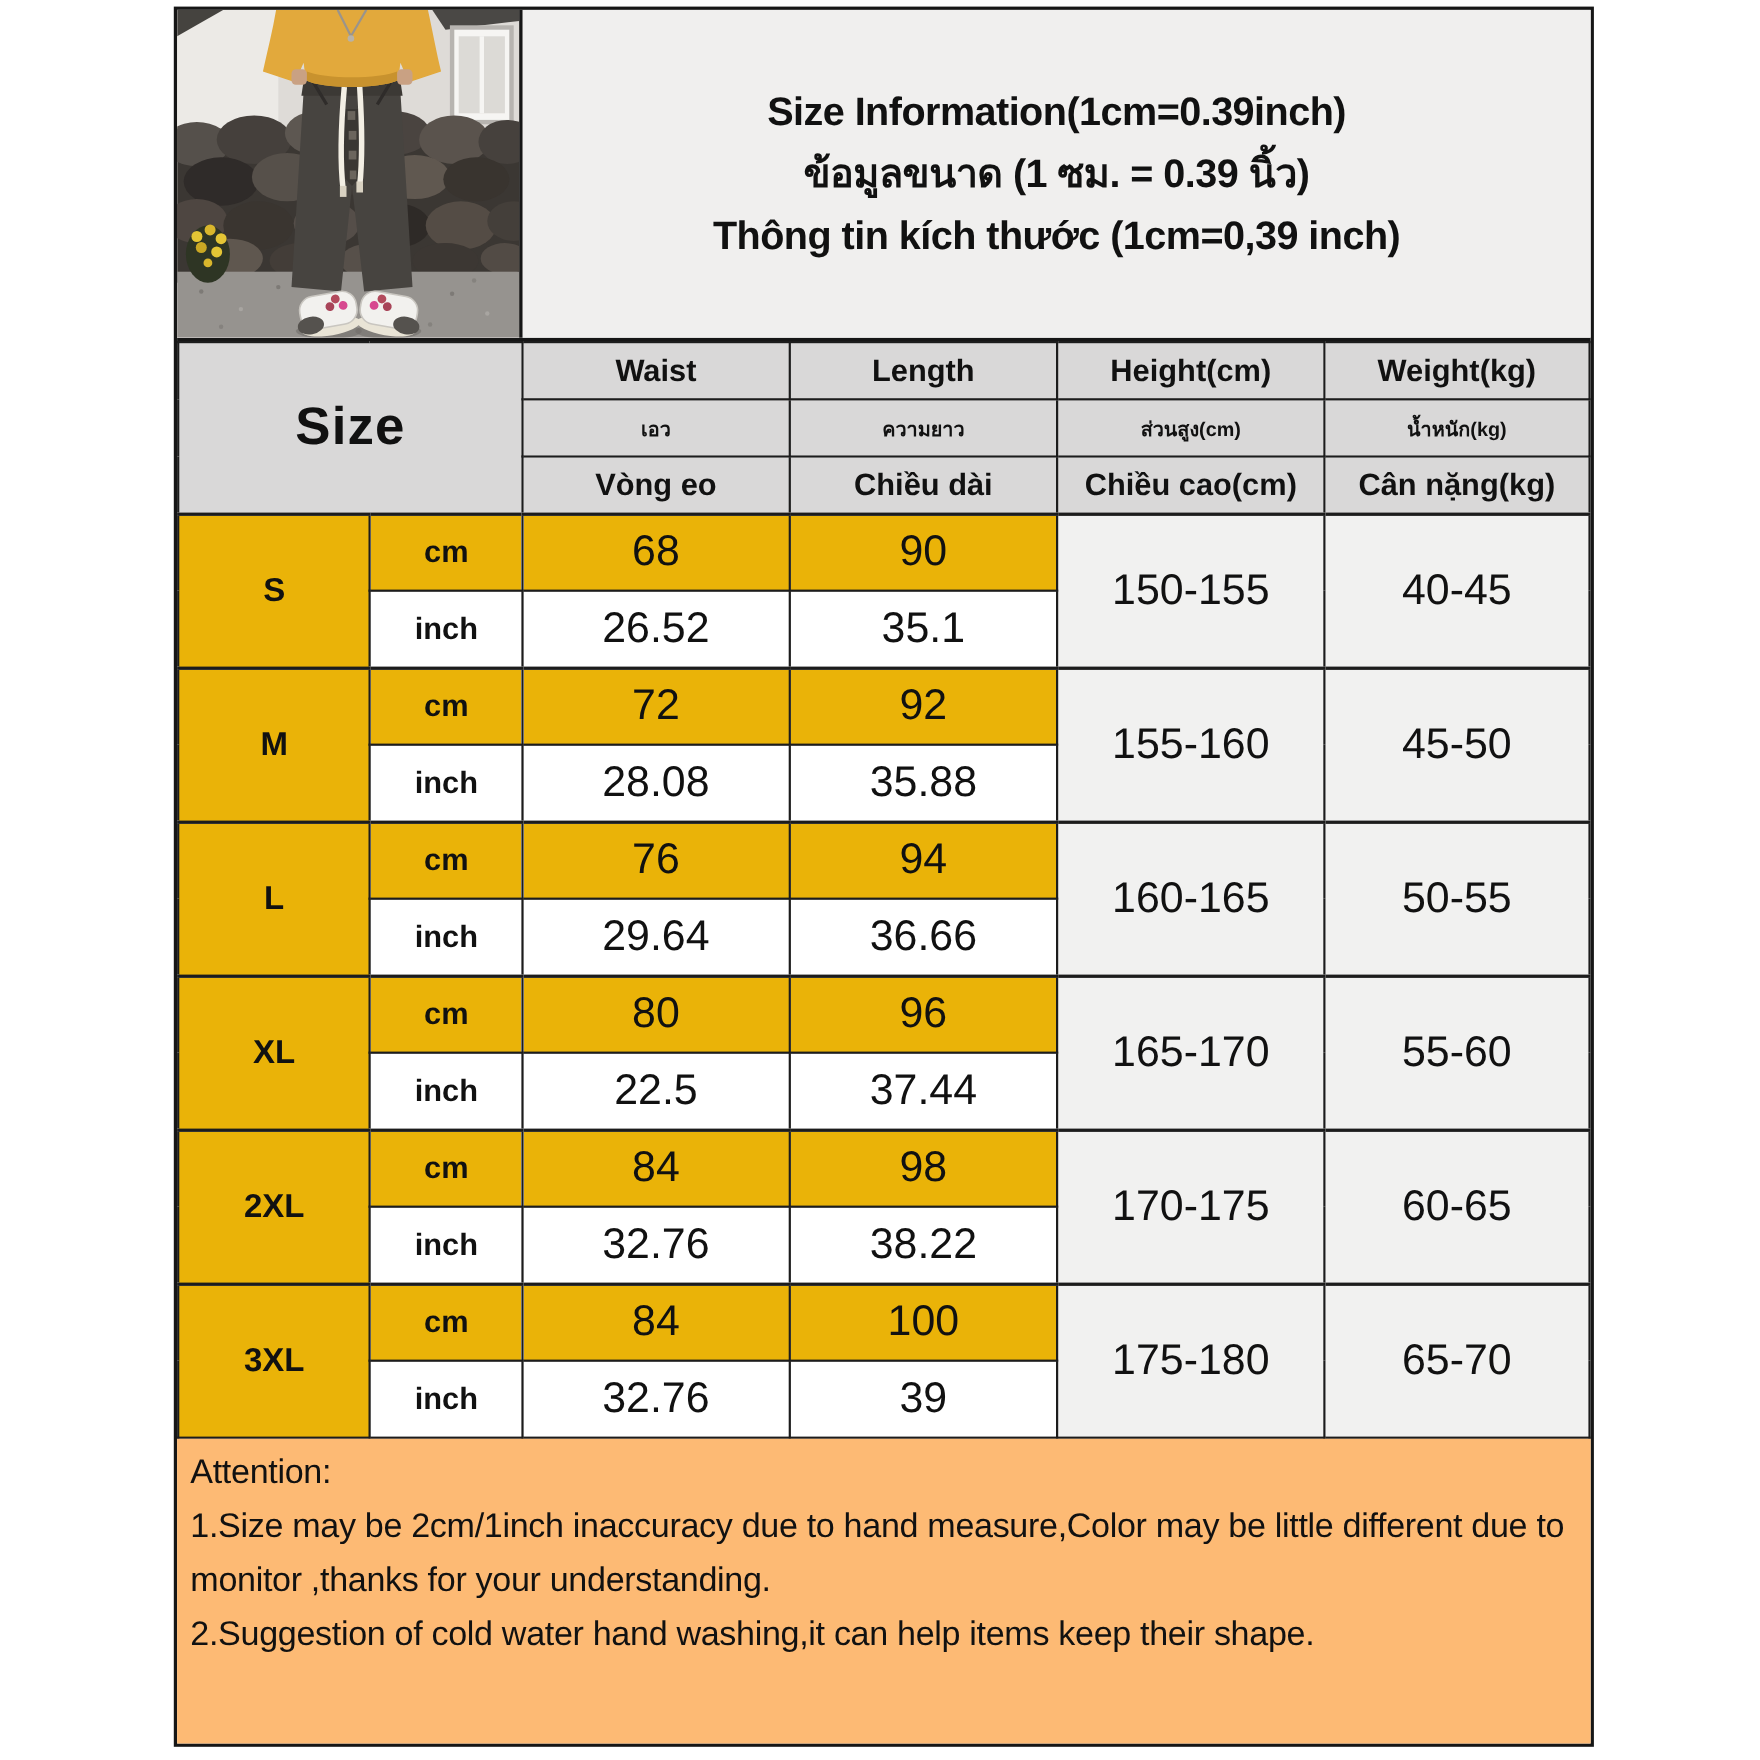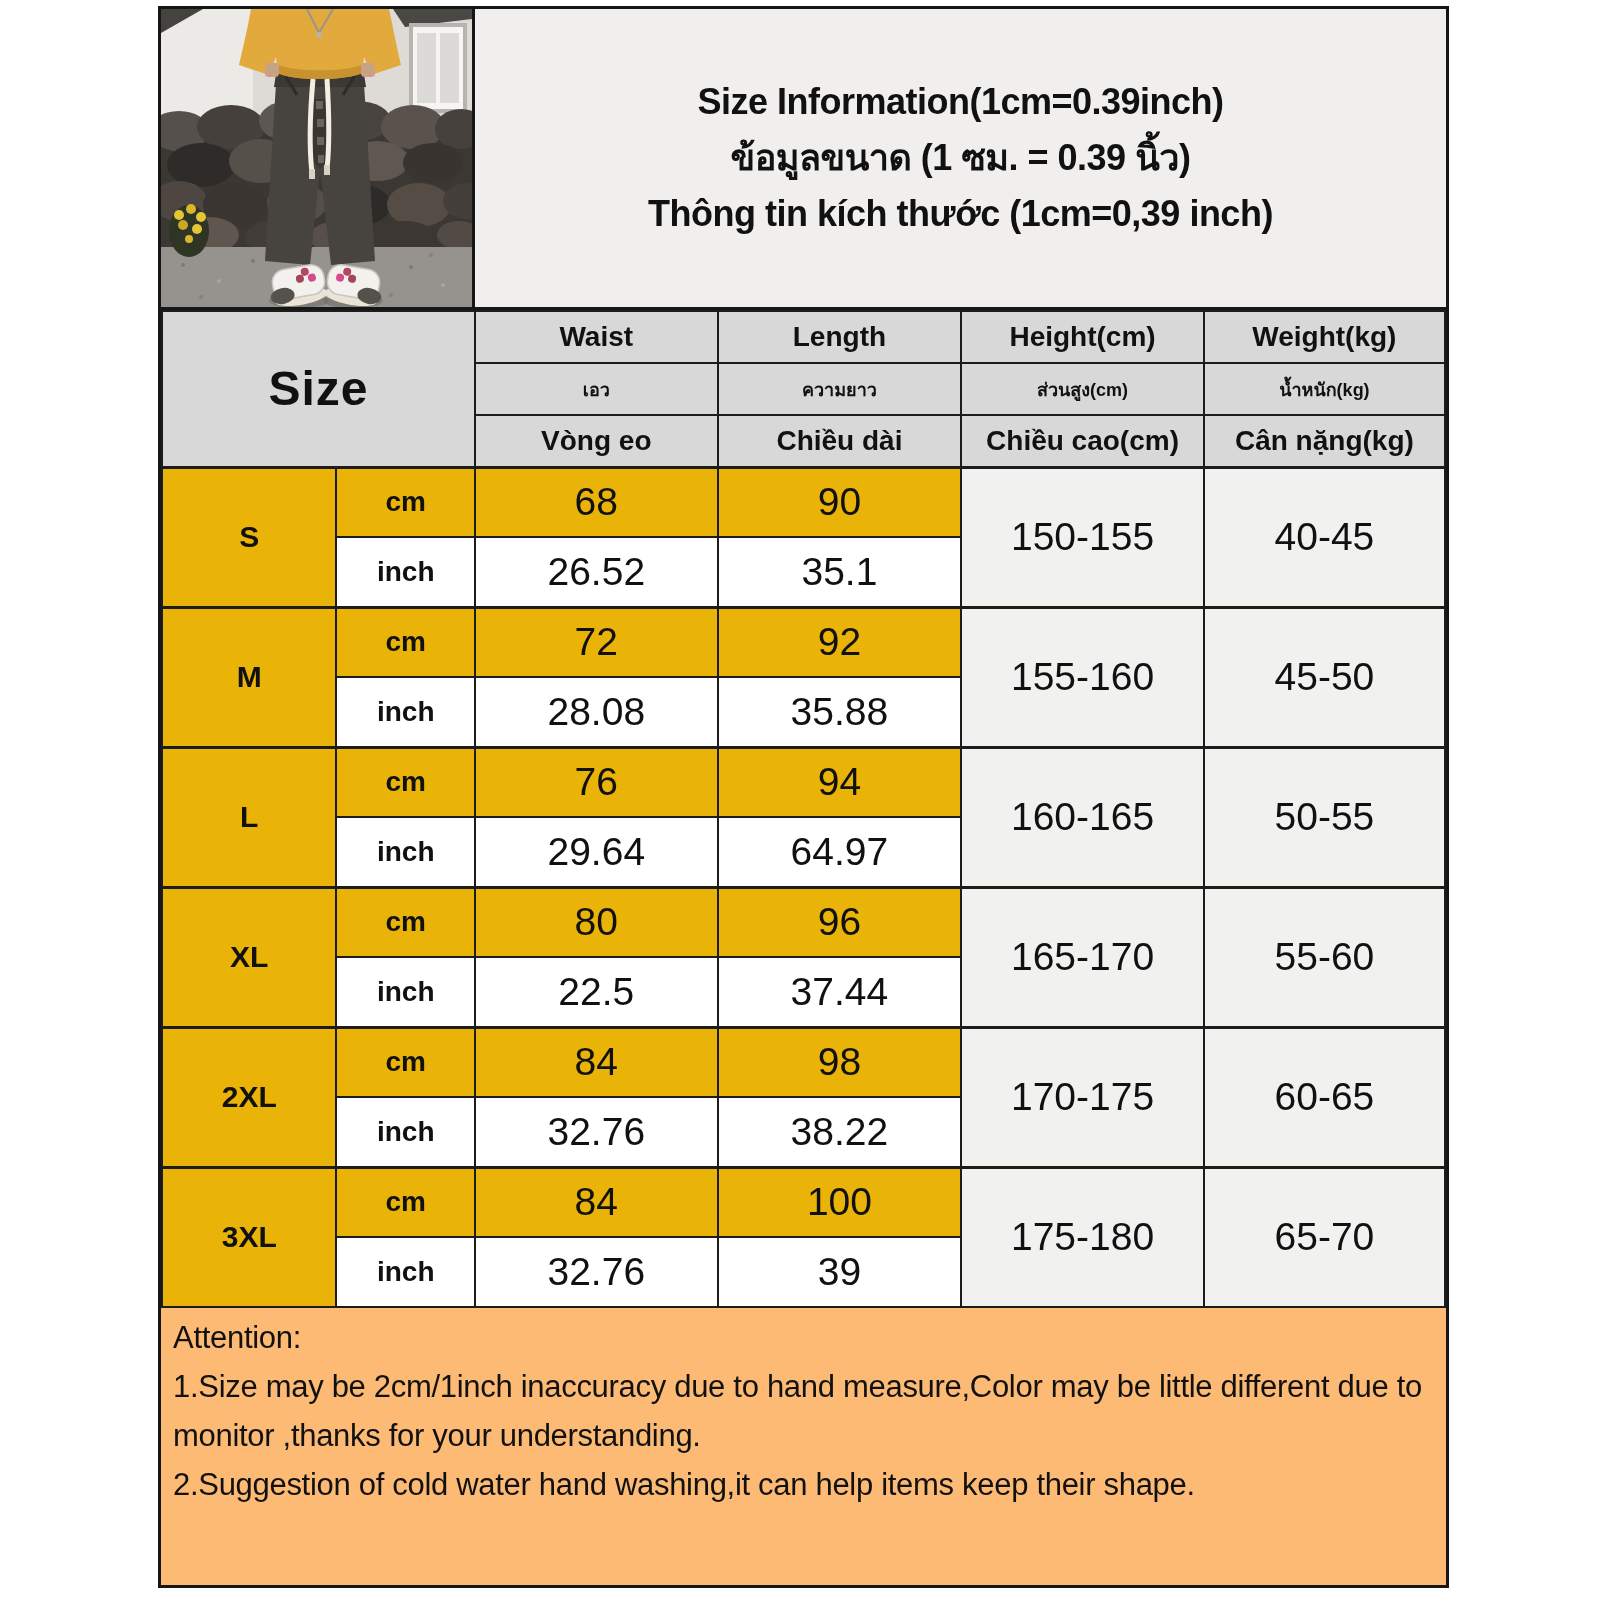--- a/index.html
+++ b/index.html
@@ -228,21 +228,21 @@
           <td class="size-cell" rowspan="2">L</td>
           <td class="unit">cm</td>
           <td>76</td>
           <td>94</td>
           <td class="span2" rowspan="2">160-165</td>
           <td class="span2" rowspan="2">50-55</td>
         </tr>
         <tr class="row-inch">
           <td class="unit">inch</td>
           <td>29.64</td>
-          <td>64.97</td>
+          <td>36.66</td>
         </tr>
         <tr class="row-cm block-top">
           <td class="size-cell" rowspan="2">XL</td>
           <td class="unit">cm</td>
           <td>80</td>
           <td>96</td>
           <td class="span2" rowspan="2">165-170</td>
           <td class="span2" rowspan="2">55-60</td>
         </tr>
         <tr class="row-inch">

